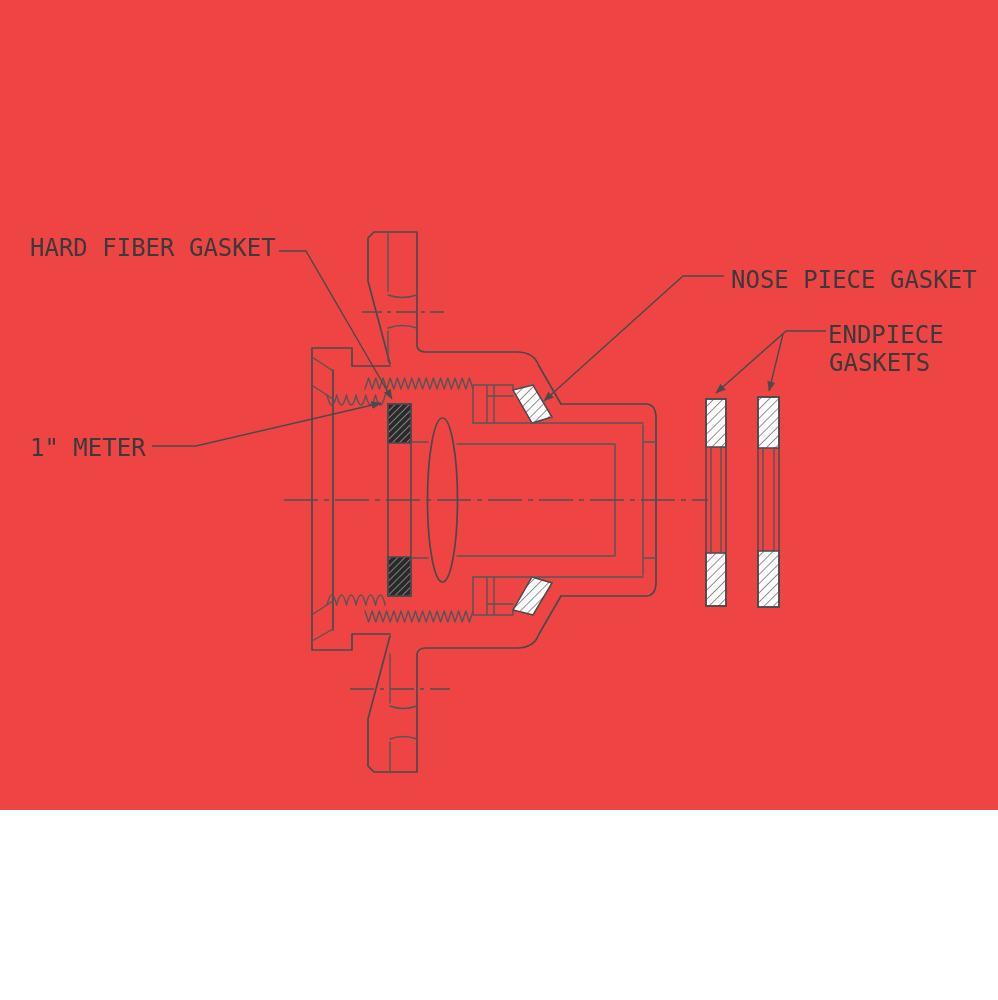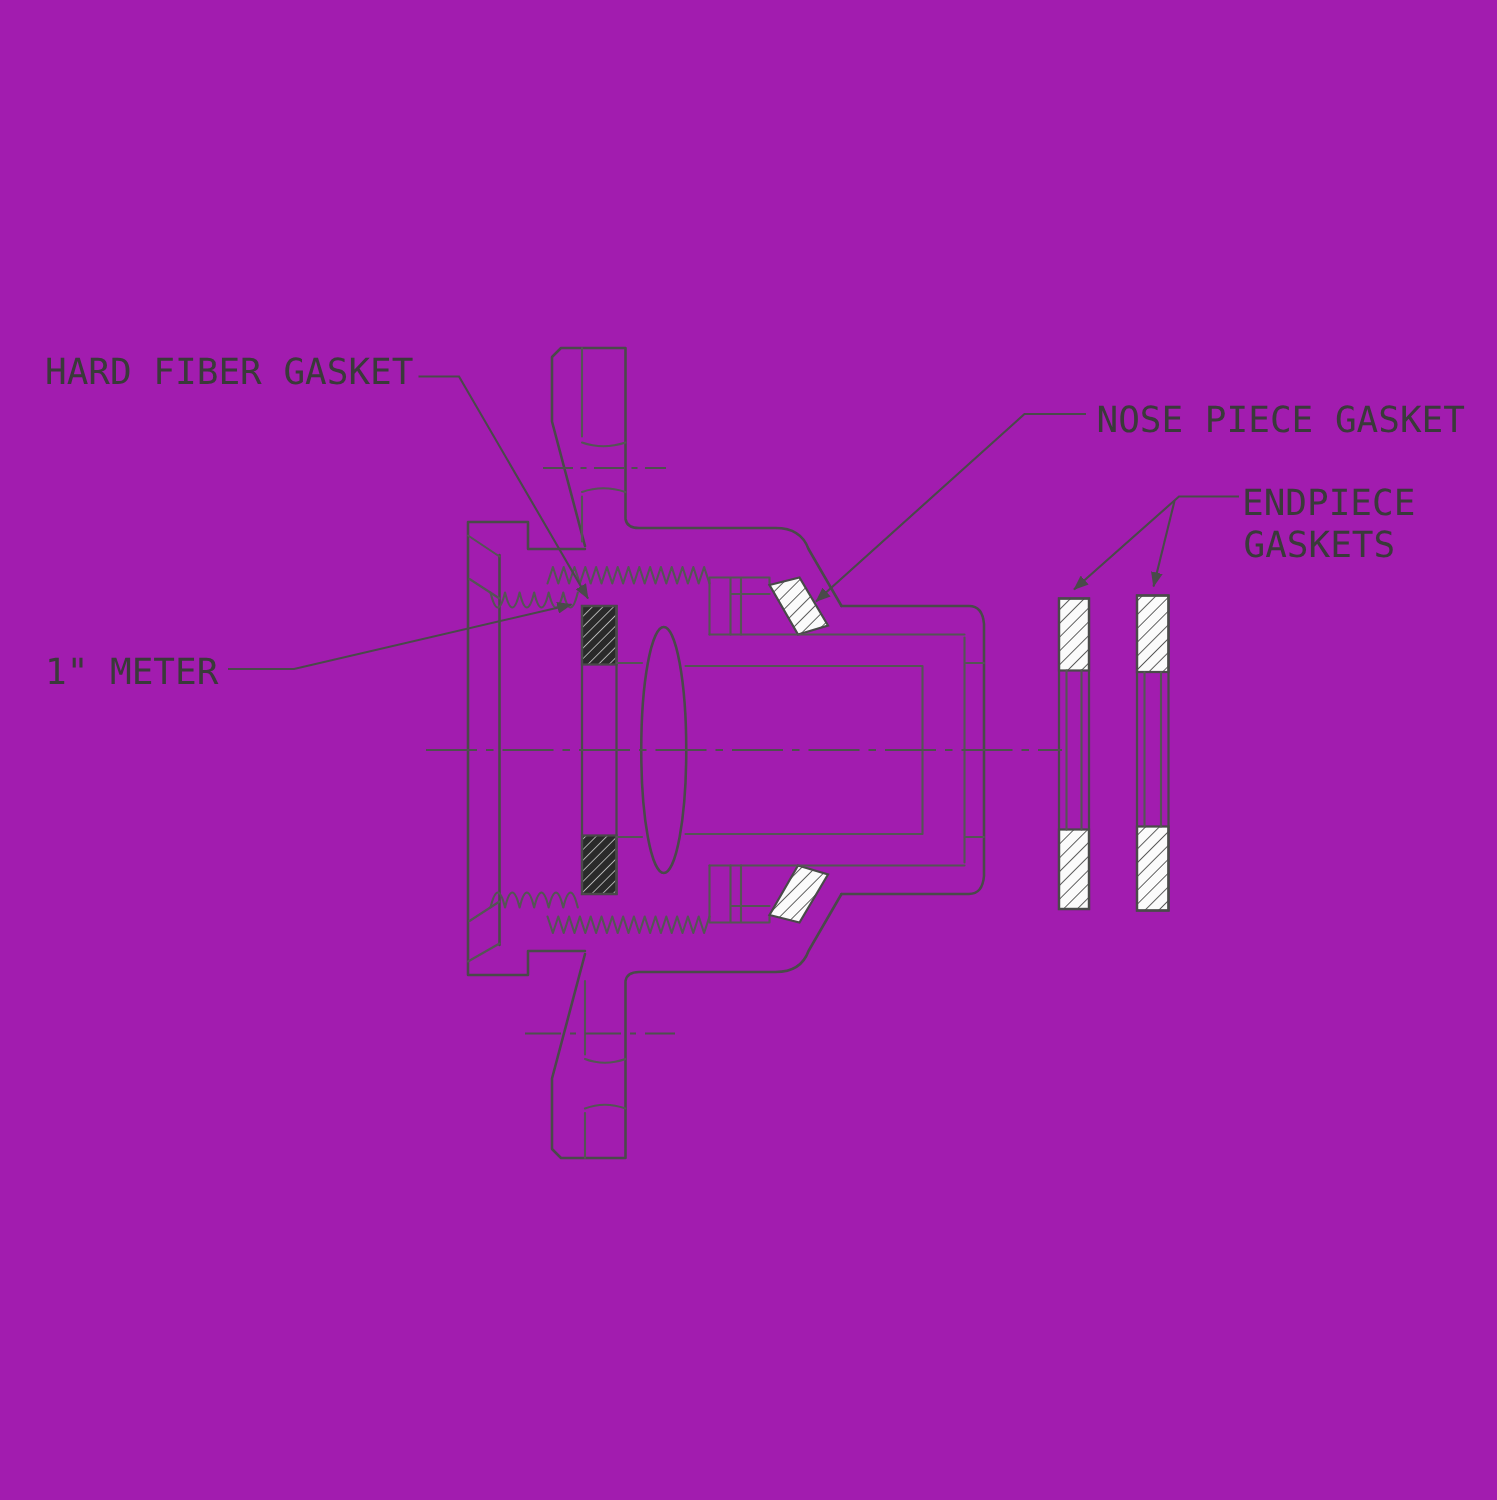--- a/index.html
+++ b/index.html
@@ -1,16 +1,16 @@
 <!DOCTYPE html>
 <html><head>
 <meta charset="utf-8">
 <style>
   html,body{margin:0;padding:0;background:#ffffff;}
-  .canvas{position:relative;width:998px;height:1000px;background:#a21caf;overflow:hidden;
+  .canvas{position:relative;width:998px;height:810px;background:#ef4444;overflow:hidden;
           font-family:"DejaVu Sans Mono", monospace;}
   svg{position:absolute;left:0;top:0;}
   .ln{stroke:#4a4a4a;stroke-width:1.7;fill:none;stroke-linejoin:round;stroke-linecap:round;}
   .ln-thin{stroke:#555555;stroke-width:1.4;fill:none;stroke-linejoin:round;stroke-linecap:round;}
   .cl{stroke:#4f4f4f;stroke-width:1.3;fill:none;}
   .leader{stroke:#4a4a4a;stroke-width:1.4;fill:none;}
   .hatched{stroke:#4a4a4a;stroke-width:1.5;}
   text.cad{font-size:24px;fill:#3a3a3a;letter-spacing:0px;}
 </style>
 </head>

